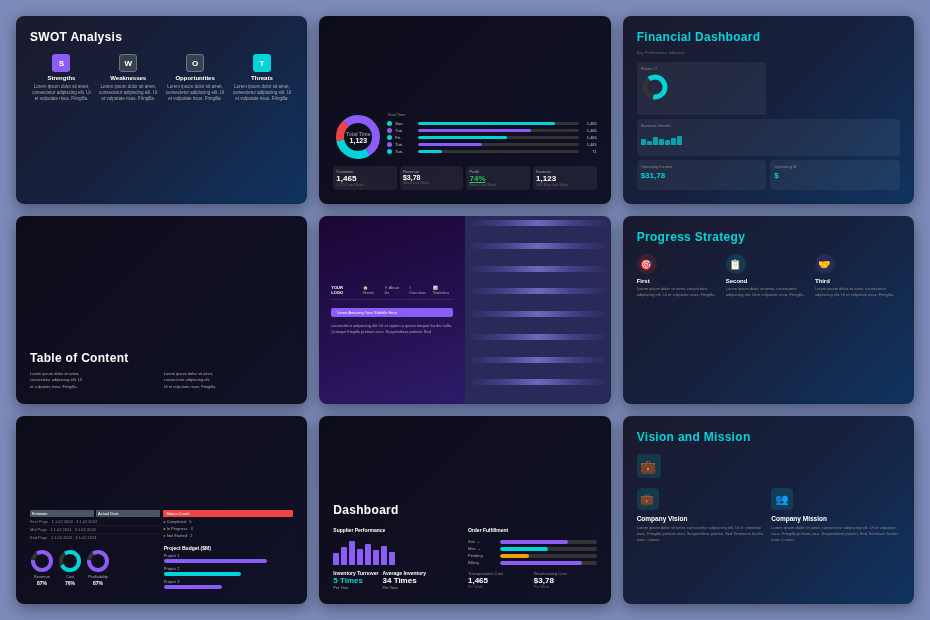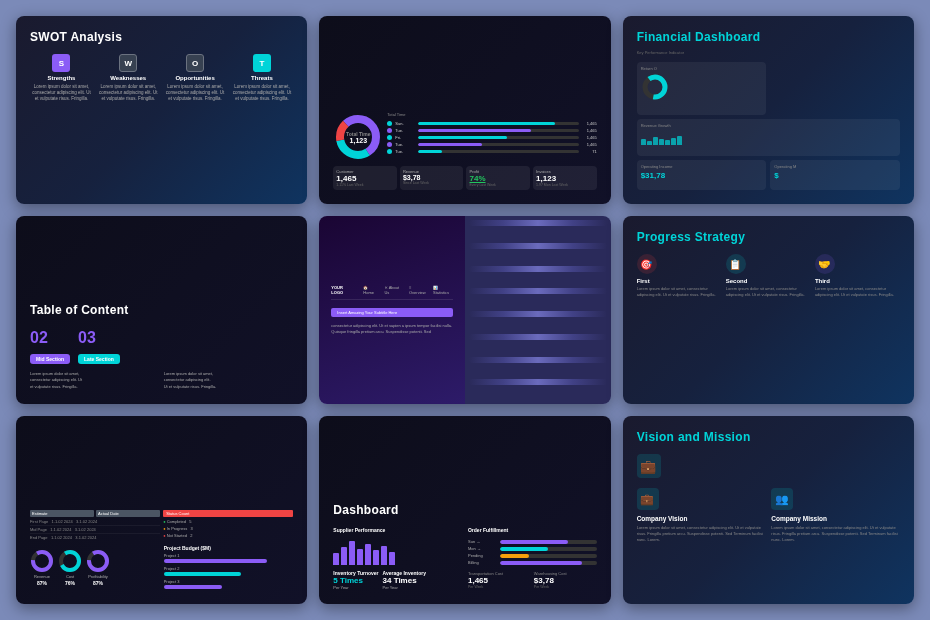--- a/index.html
+++ b/index.html
@@ -474,30 +474,20 @@
     </div>
     <div class="fin-box">
       <div class="fin-box-title">Operating M</div>
       <div class="fin-val fin-teal" style="font-size:8px;">$</div>
     </div>
   </div>
 </div>
 
 <div class="slide slide-darker">
   <div class="slide-title">Table of Content</div>
-  <div class="toc-numbers">
-    <div>
-      <div class="toc-num">02</div>
-      <div class="toc-btn toc-btn-purple">Mid Section</div>
-    </div>
-    <div>
-      <div class="toc-num">03</div>
-      <div class="toc-btn toc-btn-teal">Late Section</div>
-    </div>
-  </div>
   <div class="toc-cols">
     <div class="toc-list">Lorem ipsum dolor sit amet,<br>consectetur adipiscing elit. Ut<br>et vulputate risus. Fringilla.</div>
     <div class="toc-list">Lorem ipsum dolor sit amet,<br>consectetur adipiscing elit.<br>Ut et vulputate risus. Fringilla.</div>
   </div>
 </div>
 
 <div class="slide ps-slide" style="padding:0;">
   <div class="ps-left">
     <div class="ps-nav">
       <span style="color:#fff;font-weight:600;">YOUR LOGO</span>

